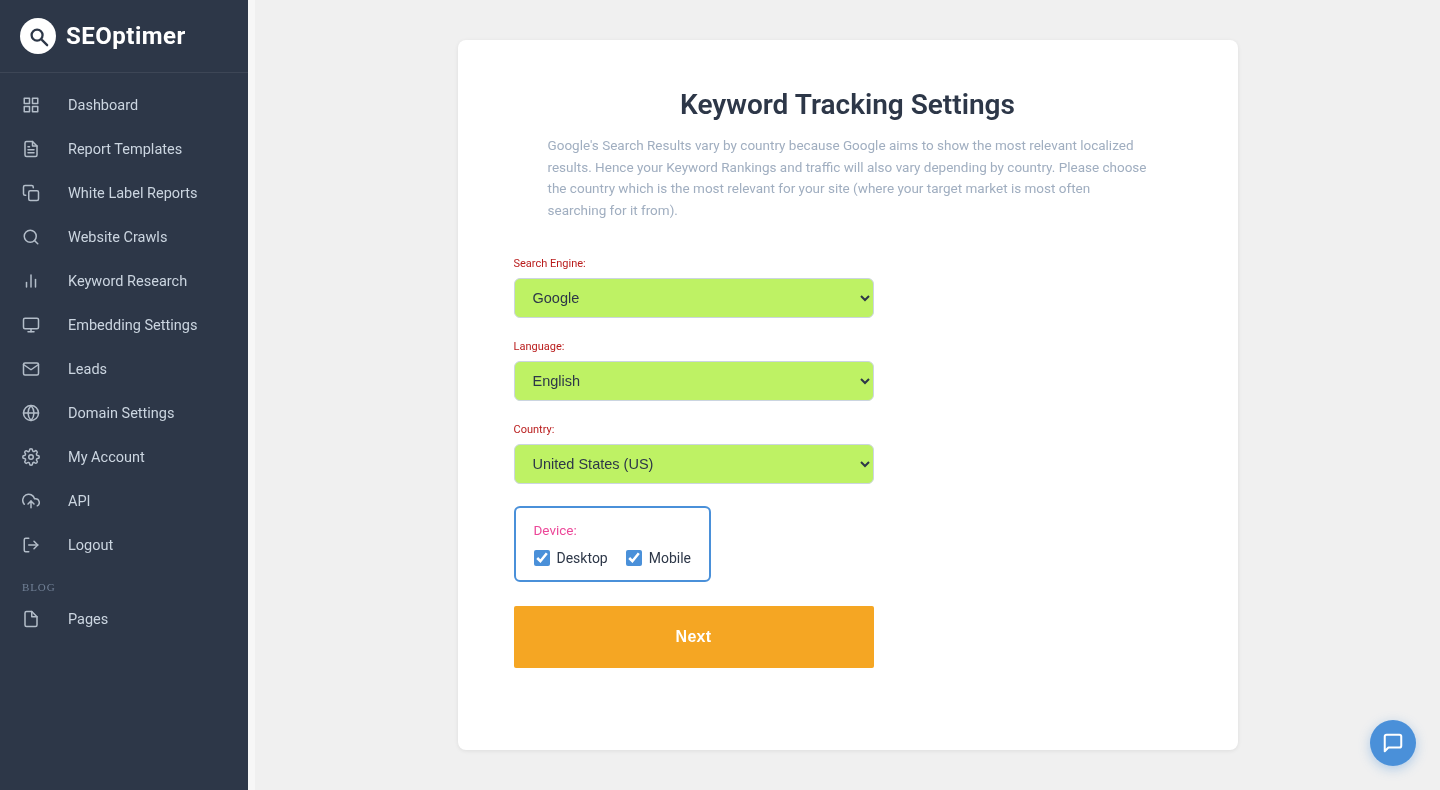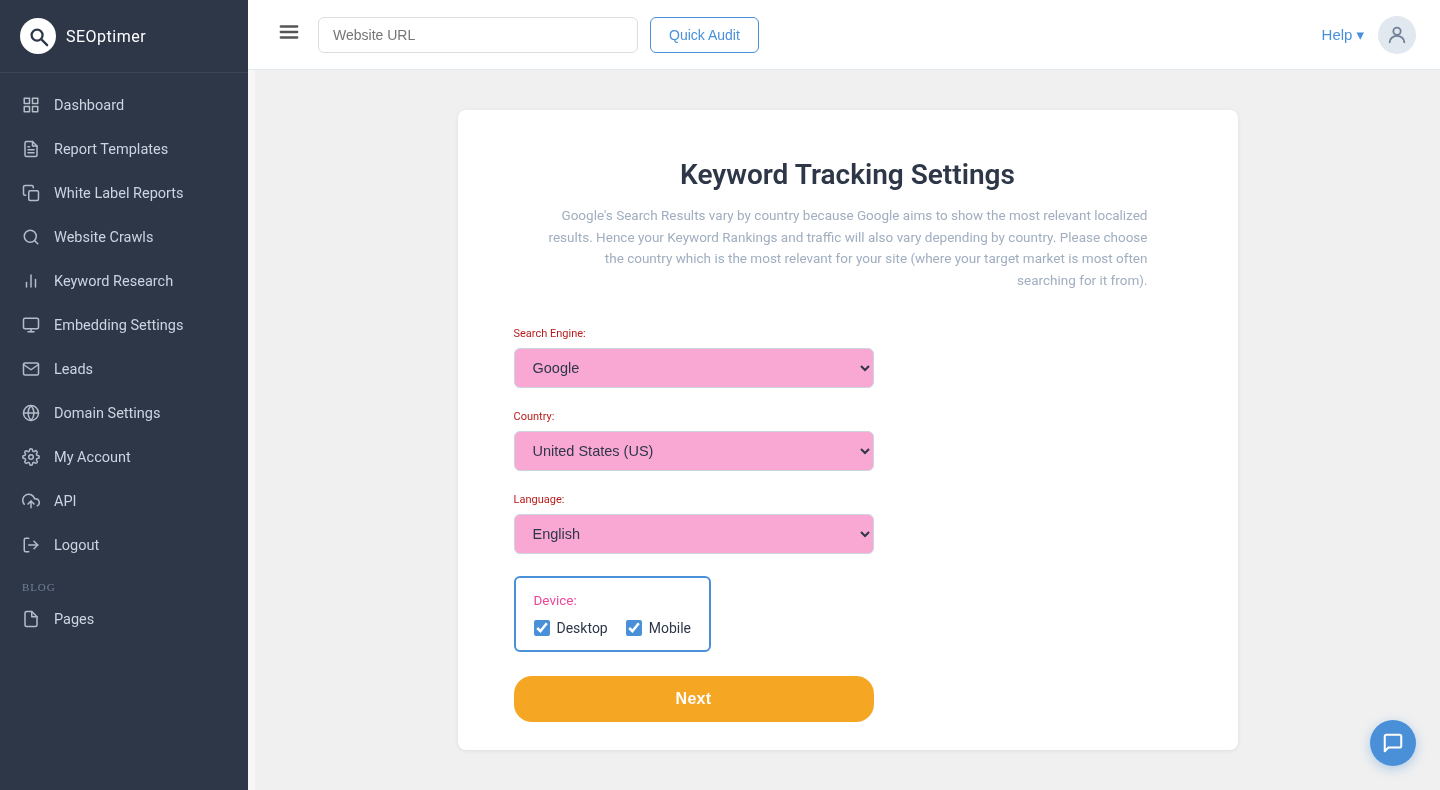--- a/index.html
+++ b/index.html
@@ -28,30 +28,30 @@
       height: 36px;
       background: #fff;
       border-radius: 50%;
       display: flex;
       align-items: center;
       justify-content: center;
       flex-shrink: 0;
     }
     .logo-icon svg { width: 22px; height: 22px; }
     .logo-text {
-      font-size: 16px;
-      font-weight: 400;
+      font-size: 24px;
+      font-weight: 700;
       color: #fff;
       letter-spacing: 0.5px;
     }
     .sidebar-nav { padding: 10px 0; flex: 1; }
     .nav-item {
       display: flex;
       align-items: center;
-      gap: 14px;
+      gap: 28px;
       padding: 13px 22px;
       cursor: pointer;
       color: #cbd5e0;
       font-size: 14.5px;
       transition: background 0.15s;
       text-decoration: none;
     }
     .nav-item.active { background: rgba(255,255,255,0.1); color: #fff; }
     .nav-item .nav-icon { width: 18px; height: 18px; flex-shrink: 0; opacity: 0.85; }
     .sidebar-section-label {
@@ -159,21 +159,21 @@
       box-shadow: 0 1px 4px rgba(0,0,0,0.08);
     }
     .page-title {
       text-align: center;
       font-size: 28px;
       font-weight: 600;
       color: #2d3748;
       margin-bottom: 14px;
     }
     .page-subtitle {
-      text-align: right;
+      text-align: left;
       font-size: 13.5px;
       color: #a0aec0;
       line-height: 1.6;
       max-width: 600px;
       margin: 0 auto 36px;
     }
     .form-group {
       margin-bottom: 22px;
     }
     .form-label {
@@ -183,21 +183,21 @@
       margin-bottom: 8px;
     }
     .form-select {
       width: 100%;
       max-width: 360px;
       border: 1px solid #cbd5e0;
       border-radius: 6px;
       padding: 10px 14px;
       font-size: 14.5px;
       color: #2d3748;
-      background: #f9a8d4;
+      background: #bef264;
       cursor: pointer;
       appearance: auto;
       outline: none;
     }
 
     .device-box {
       border: 2px solid #4a90d9;
       border-radius: 6px;
       padding: 14px 18px;
       display: inline-flex;
@@ -231,22 +231,22 @@
       cursor: pointer;
     }
 
     .next-btn {
       display: block;
       width: 100%;
       max-width: 360px;
       background: #f5a623;
       color: #fff;
       border: none;
-      border-radius: 18px;
-      padding: 14px;
+      border-radius: 2px;
+      padding: 22px;
       font-size: 16px;
       font-weight: 600;
       cursor: pointer;
       margin-top: 24px;
       letter-spacing: 0.3px;
     }
 
     
     .chat-bubble {
       position: fixed;
@@ -389,78 +389,55 @@
           <polyline points="13 2 13 9 20 9"></polyline>
         </svg>
       <span>Pages</span>
     </div>
 
   </div>
 </nav>
 
 <div class="main-wrap">
 
-  <header class="header">
-    <button class="hamburger-btn">
-      <svg width="22" height="22" viewBox="0 0 24 24" fill="none" stroke="currentColor" stroke-width="2.5" stroke-linecap="round">
-        <line x1="3" y1="6" x2="21" y2="6"></line>
-          <line x1="3" y1="12" x2="21" y2="12"></line>
-          <line x1="3" y1="18" x2="21" y2="18"></line>
-      </svg>
-    </button>
-    <input class="url-input" type="text" placeholder="Website URL" style="">
-    <button class="quick-audit-btn">Quick Audit</button>
-    <div class="header-right">
-      <button class="help-btn">
-        <span>Help</span>
-        <span>▾</span>
-      </button>
-      <button class="avatar-btn">
-        <svg width="22" height="22" viewBox="0 0 24 24" fill="none" stroke="currentColor" stroke-width="2" stroke-linecap="round" stroke-linejoin="round">
-          <circle cx="12" cy="8" r="4"></circle>
-            <path d="M4 20c0-4 3.6-7 8-7s8 3 8 7"></path>
-        </svg>
-      </button>
-    </div>
-  </header>
 
   <div class="content-area">
     <div class="form-card">
 
       <h1 class="page-title">Keyword Tracking Settings</h1>
       <p class="page-subtitle">Google's Search Results vary by country because Google aims to show the most relevant localized results. Hence your Keyword Rankings and traffic will also vary depending by country. Please choose the country which is the most relevant for your site (where your target market is most often searching for it from).</p>
 
       <div class="form-group">
         <label class="form-label">Search Engine:</label>
         <select class="form-select">
           <option>Google</option>
           <option>Bing</option>
           <option>Yahoo</option>
         </select>
       </div>
 
       <div class="form-group">
+        <label class="form-label">Language:</label>
+        <select class="form-select">
+          <option>English</option>
+          <option>Spanish</option>
+          <option>French</option>
+          <option>German</option>
+          <option>Portuguese</option>
+        </select>
+      </div>
+
+      <div class="form-group">
         <label class="form-label">Country:</label>
         <select class="form-select">
           <option>United States (US)</option>
           <option>United Kingdom (GB)</option>
           <option>Canada (CA)</option>
           <option>Australia (AU)</option>
           <option>India (IN)</option>
-        </select>
-      </div>
-
-      <div class="form-group">
-        <label class="form-label">Language:</label>
-        <select class="form-select">
-          <option>English</option>
-          <option>Spanish</option>
-          <option>French</option>
-          <option>German</option>
-          <option>Portuguese</option>
         </select>
       </div>
 
       <div class="form-group">
         <div class="device-box">
           <span class="device-label-title">Device:</span>
           <div class="device-checkboxes">
             <label class="checkbox-item">
               <input type="checkbox" checked="" style="">
               <span>Desktop</span>

